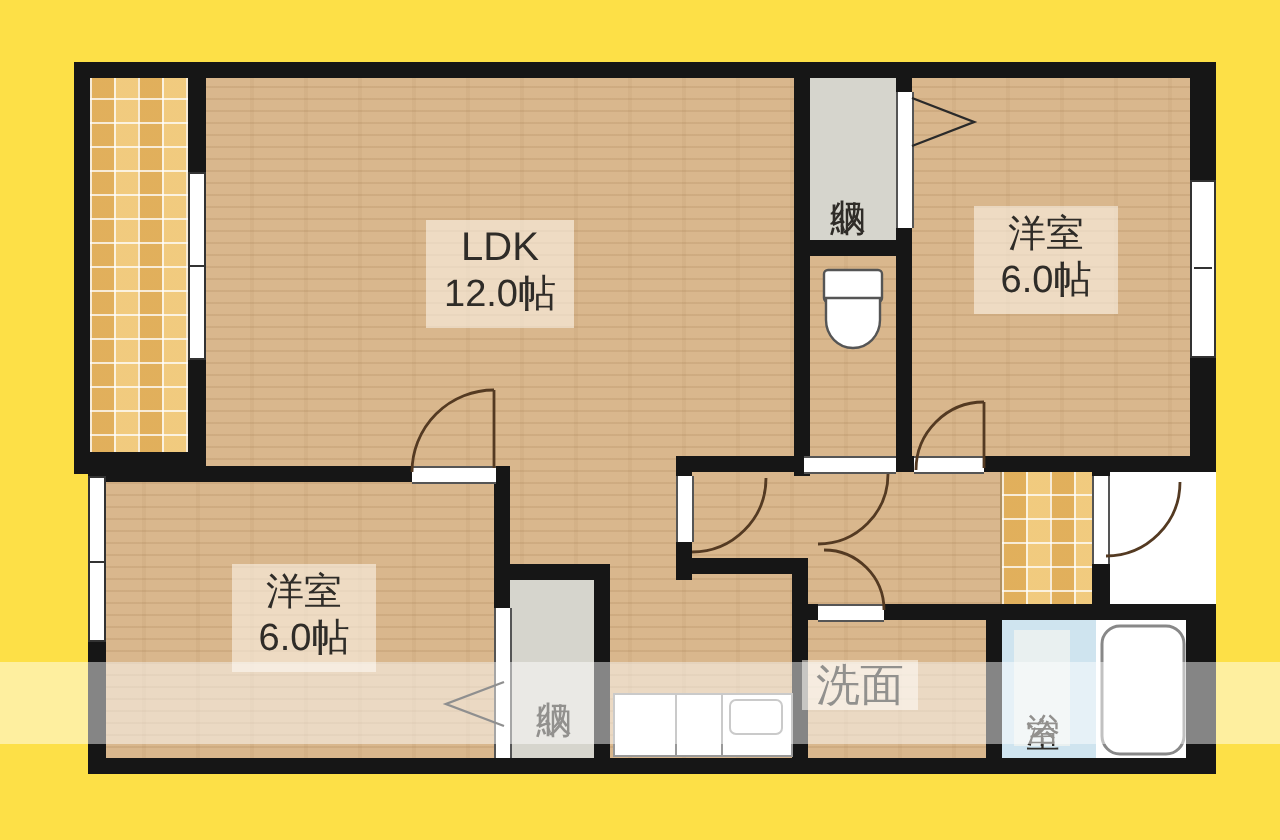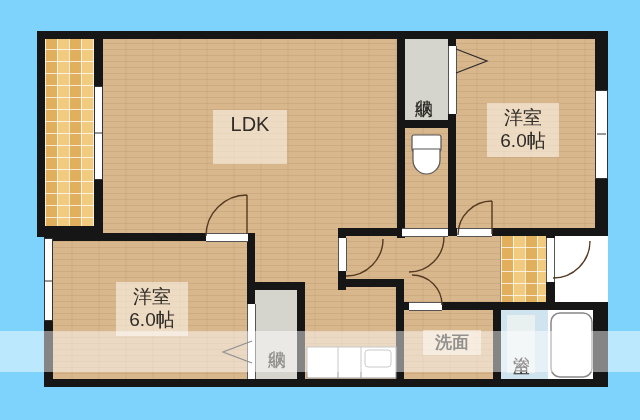--- a/index.html
+++ b/index.html
@@ -1,16 +1,16 @@
 <!DOCTYPE html>
 <html><head>
 <meta charset="utf-8">
 <style>
   html,body{margin:0;padding:0;background:#ffffff;}
-  #canvas{position:relative;width:640px;height:420px;background:#7dd3fc;overflow:hidden;
+  #canvas{position:relative;width:640px;height:420px;background:#fde047;overflow:hidden;
           font-family:"Liberation Sans","DejaVu Sans",sans-serif;}
   .floor{position:absolute;z-index:10;}
   .wood{background-color:#d9b78d;
         background-image:repeating-linear-gradient(0deg, rgba(150,110,65,.16) 0 1px, transparent 1px 6px),
                          repeating-linear-gradient(90deg, rgba(150,110,65,.08) 0 2px, transparent 2px 27px);}
   .tile{background-color:#e9bd6a;
         background-image:linear-gradient(0deg, rgba(255,255,255,.75) 1px, transparent 1px),
                          linear-gradient(90deg, rgba(255,255,255,.75) 1px, transparent 1px),
                          linear-gradient(90deg, rgba(196,130,40,.22) 0 50%, rgba(255,228,165,.35) 50% 100%);
         background-size:12px 12px,12px 12px,24px 24px;}
@@ -113,29 +113,30 @@
     </g>
     <g stroke="#333" stroke-width="1" fill="none">
       <line x1="95" y1="133" x2="102" y2="133"></line>
       <line x1="45" y1="281" x2="52" y2="281"></line>
       <line x1="597" y1="134" x2="606" y2="134"></line>
     </g>
   </svg>
 
   <div class="label label-box" style="left:213px;top:110px;width:74px;height:51px;font-size:20px;padding-top:3px;">
     <span>LDK</span><br>
+    <span style="font-size:19px;">12.0帖</span>
   </div>
   <div class="label label-box" style="left:487px;top:103px;width:72px;height:51px;font-size:19px;padding-top:3px;">
     <span>洋室</span><br>
     <span>6.0帖</span>
   </div>
   <div class="label label-box" style="left:116px;top:282px;width:72px;height:51px;font-size:19px;padding-top:3px;">
     <span>洋室</span><br>
     <span>6.0帖</span>
   </div>
   <div class="label vtext" style="left:411px;top:56px;width:26px;height:60px;font-size:18px;line-height:26px;">収納</div>
   <div class="label vtext" style="left:264px;top:306px;width:26px;height:62px;font-size:18px;line-height:26px;">収納</div>
-  <div class="label label-box" style="left:423px;top:330px;width:58px;height:25px;font-size:17px;line-height:25px;font-weight:bold;">洗面</div>
+  <div class="label label-box" style="left:401px;top:330px;width:58px;height:25px;font-size:22px;line-height:25px;">洗面</div>
   <div class="label label-box vtext" style="left:507px;top:315px;width:28px;height:58px;font-size:17px;line-height:28px;">浴室</div>
 
   <div class="band"></div>
 
 </div>
 
 </body></html>

